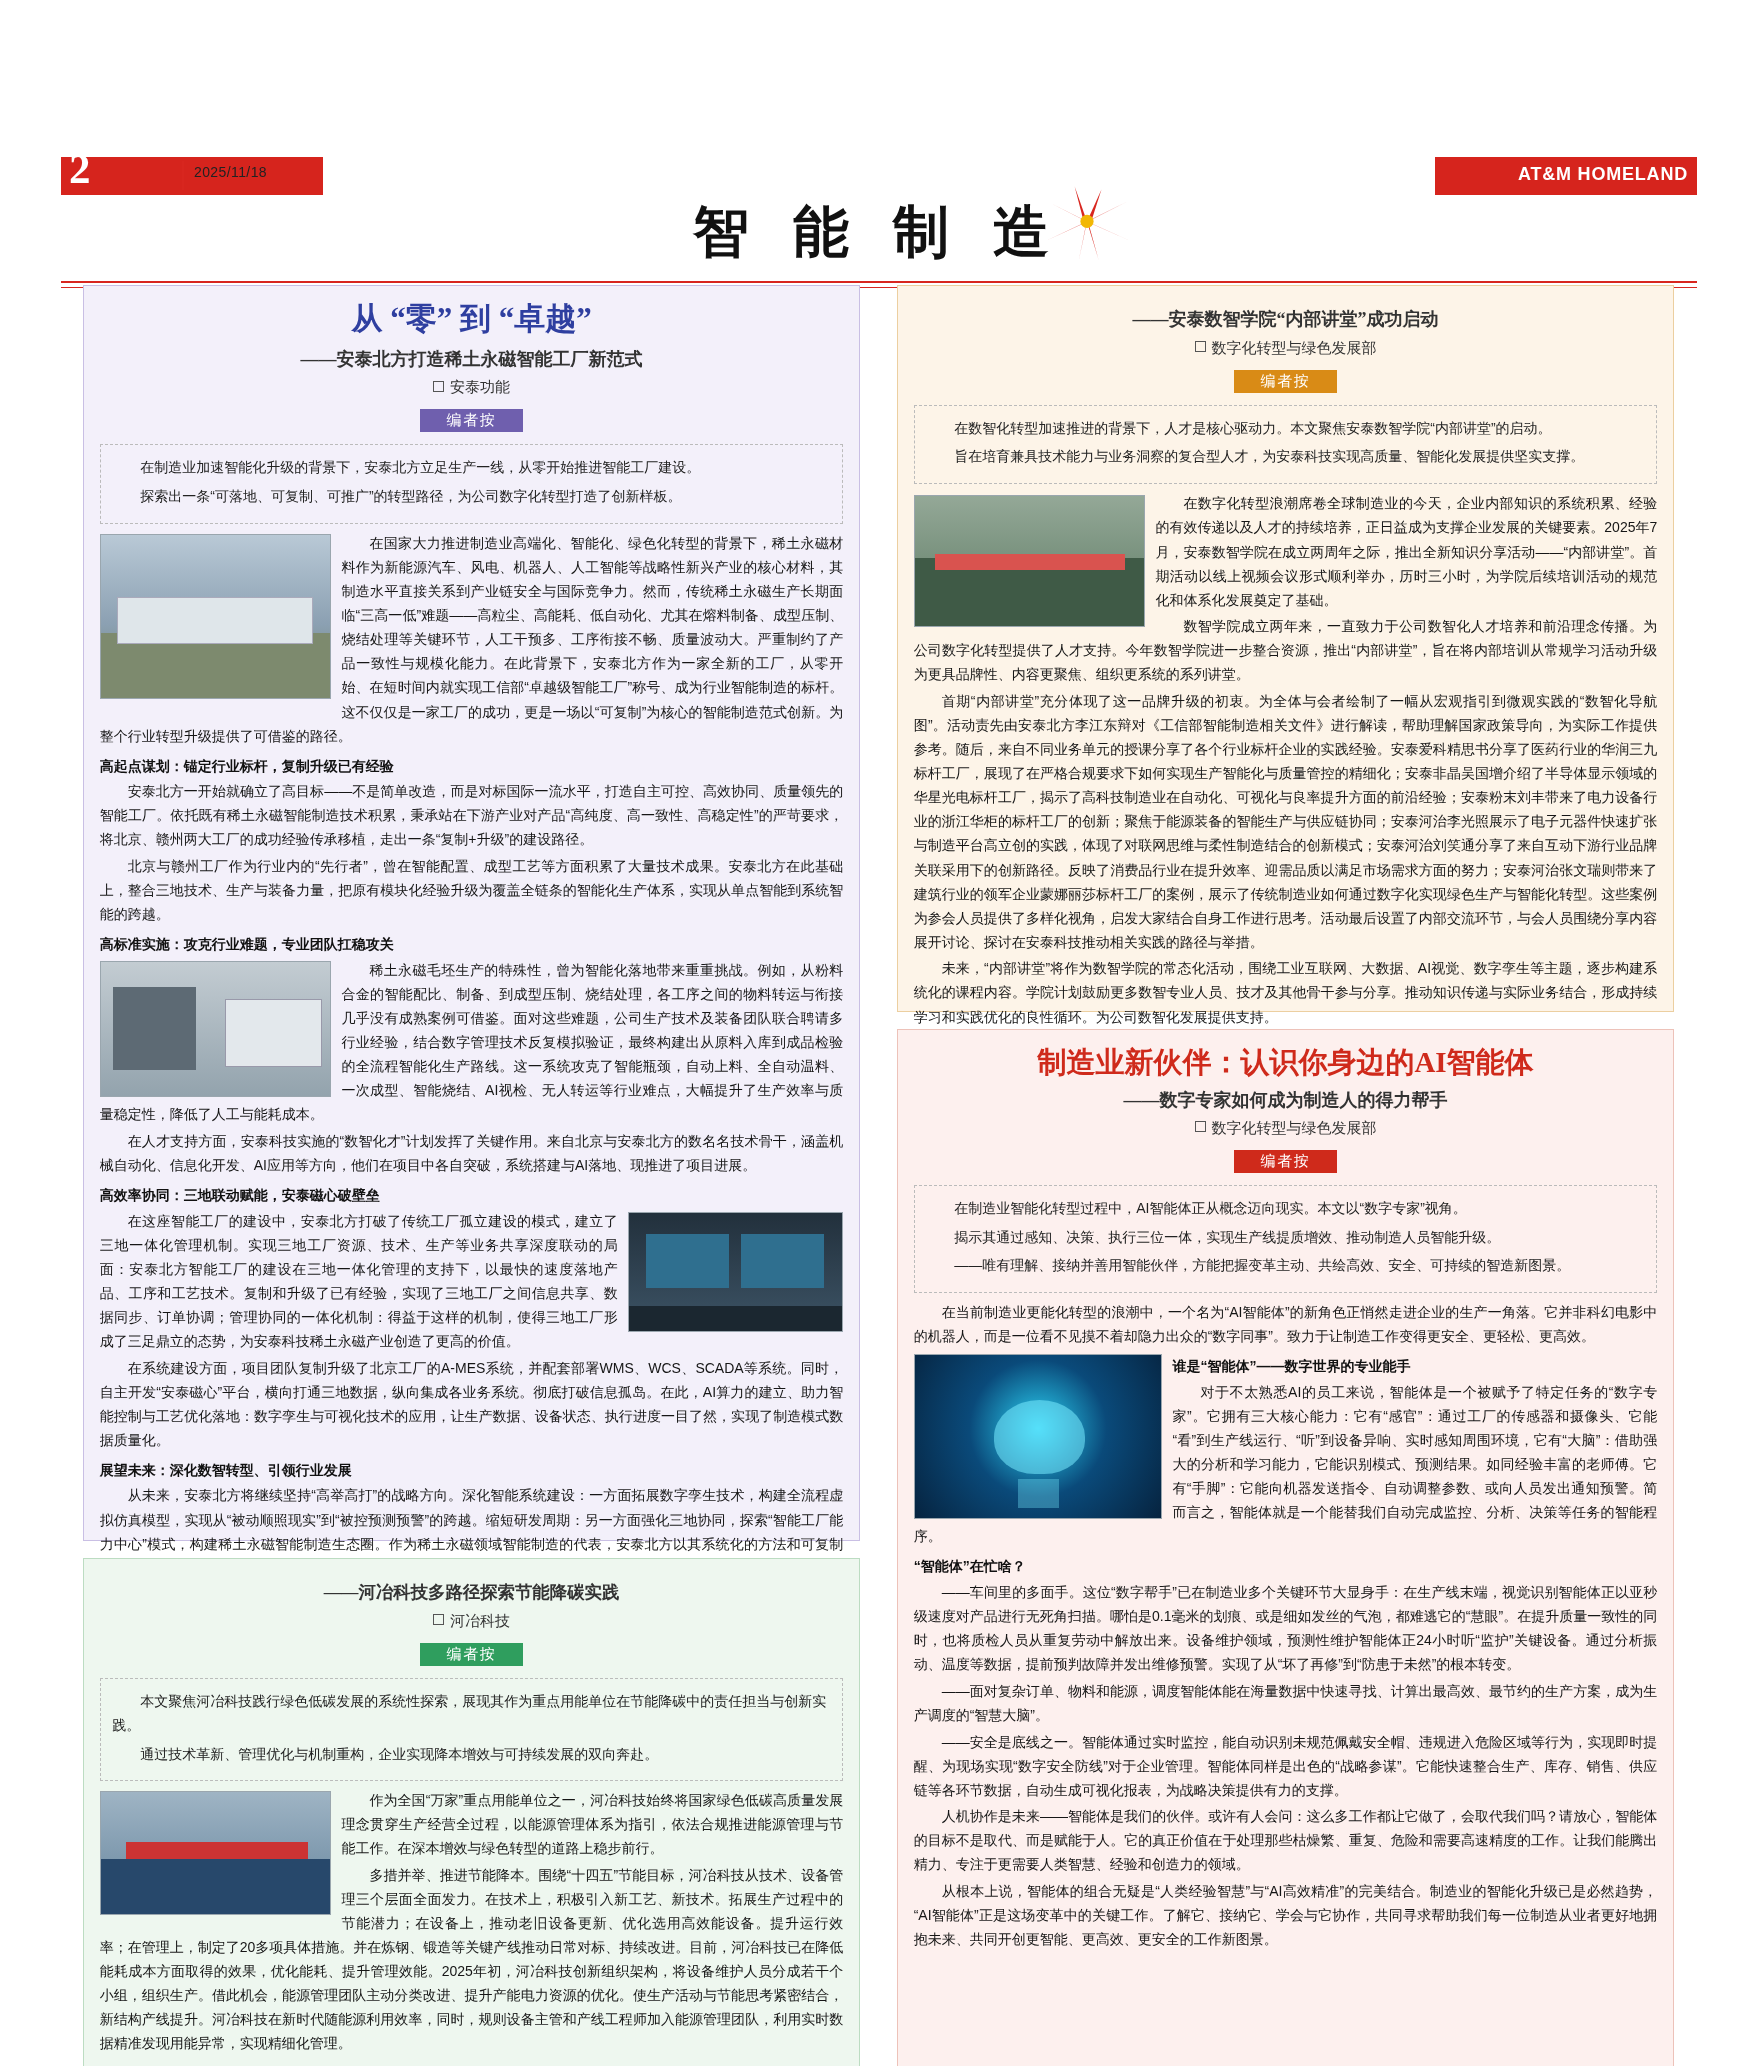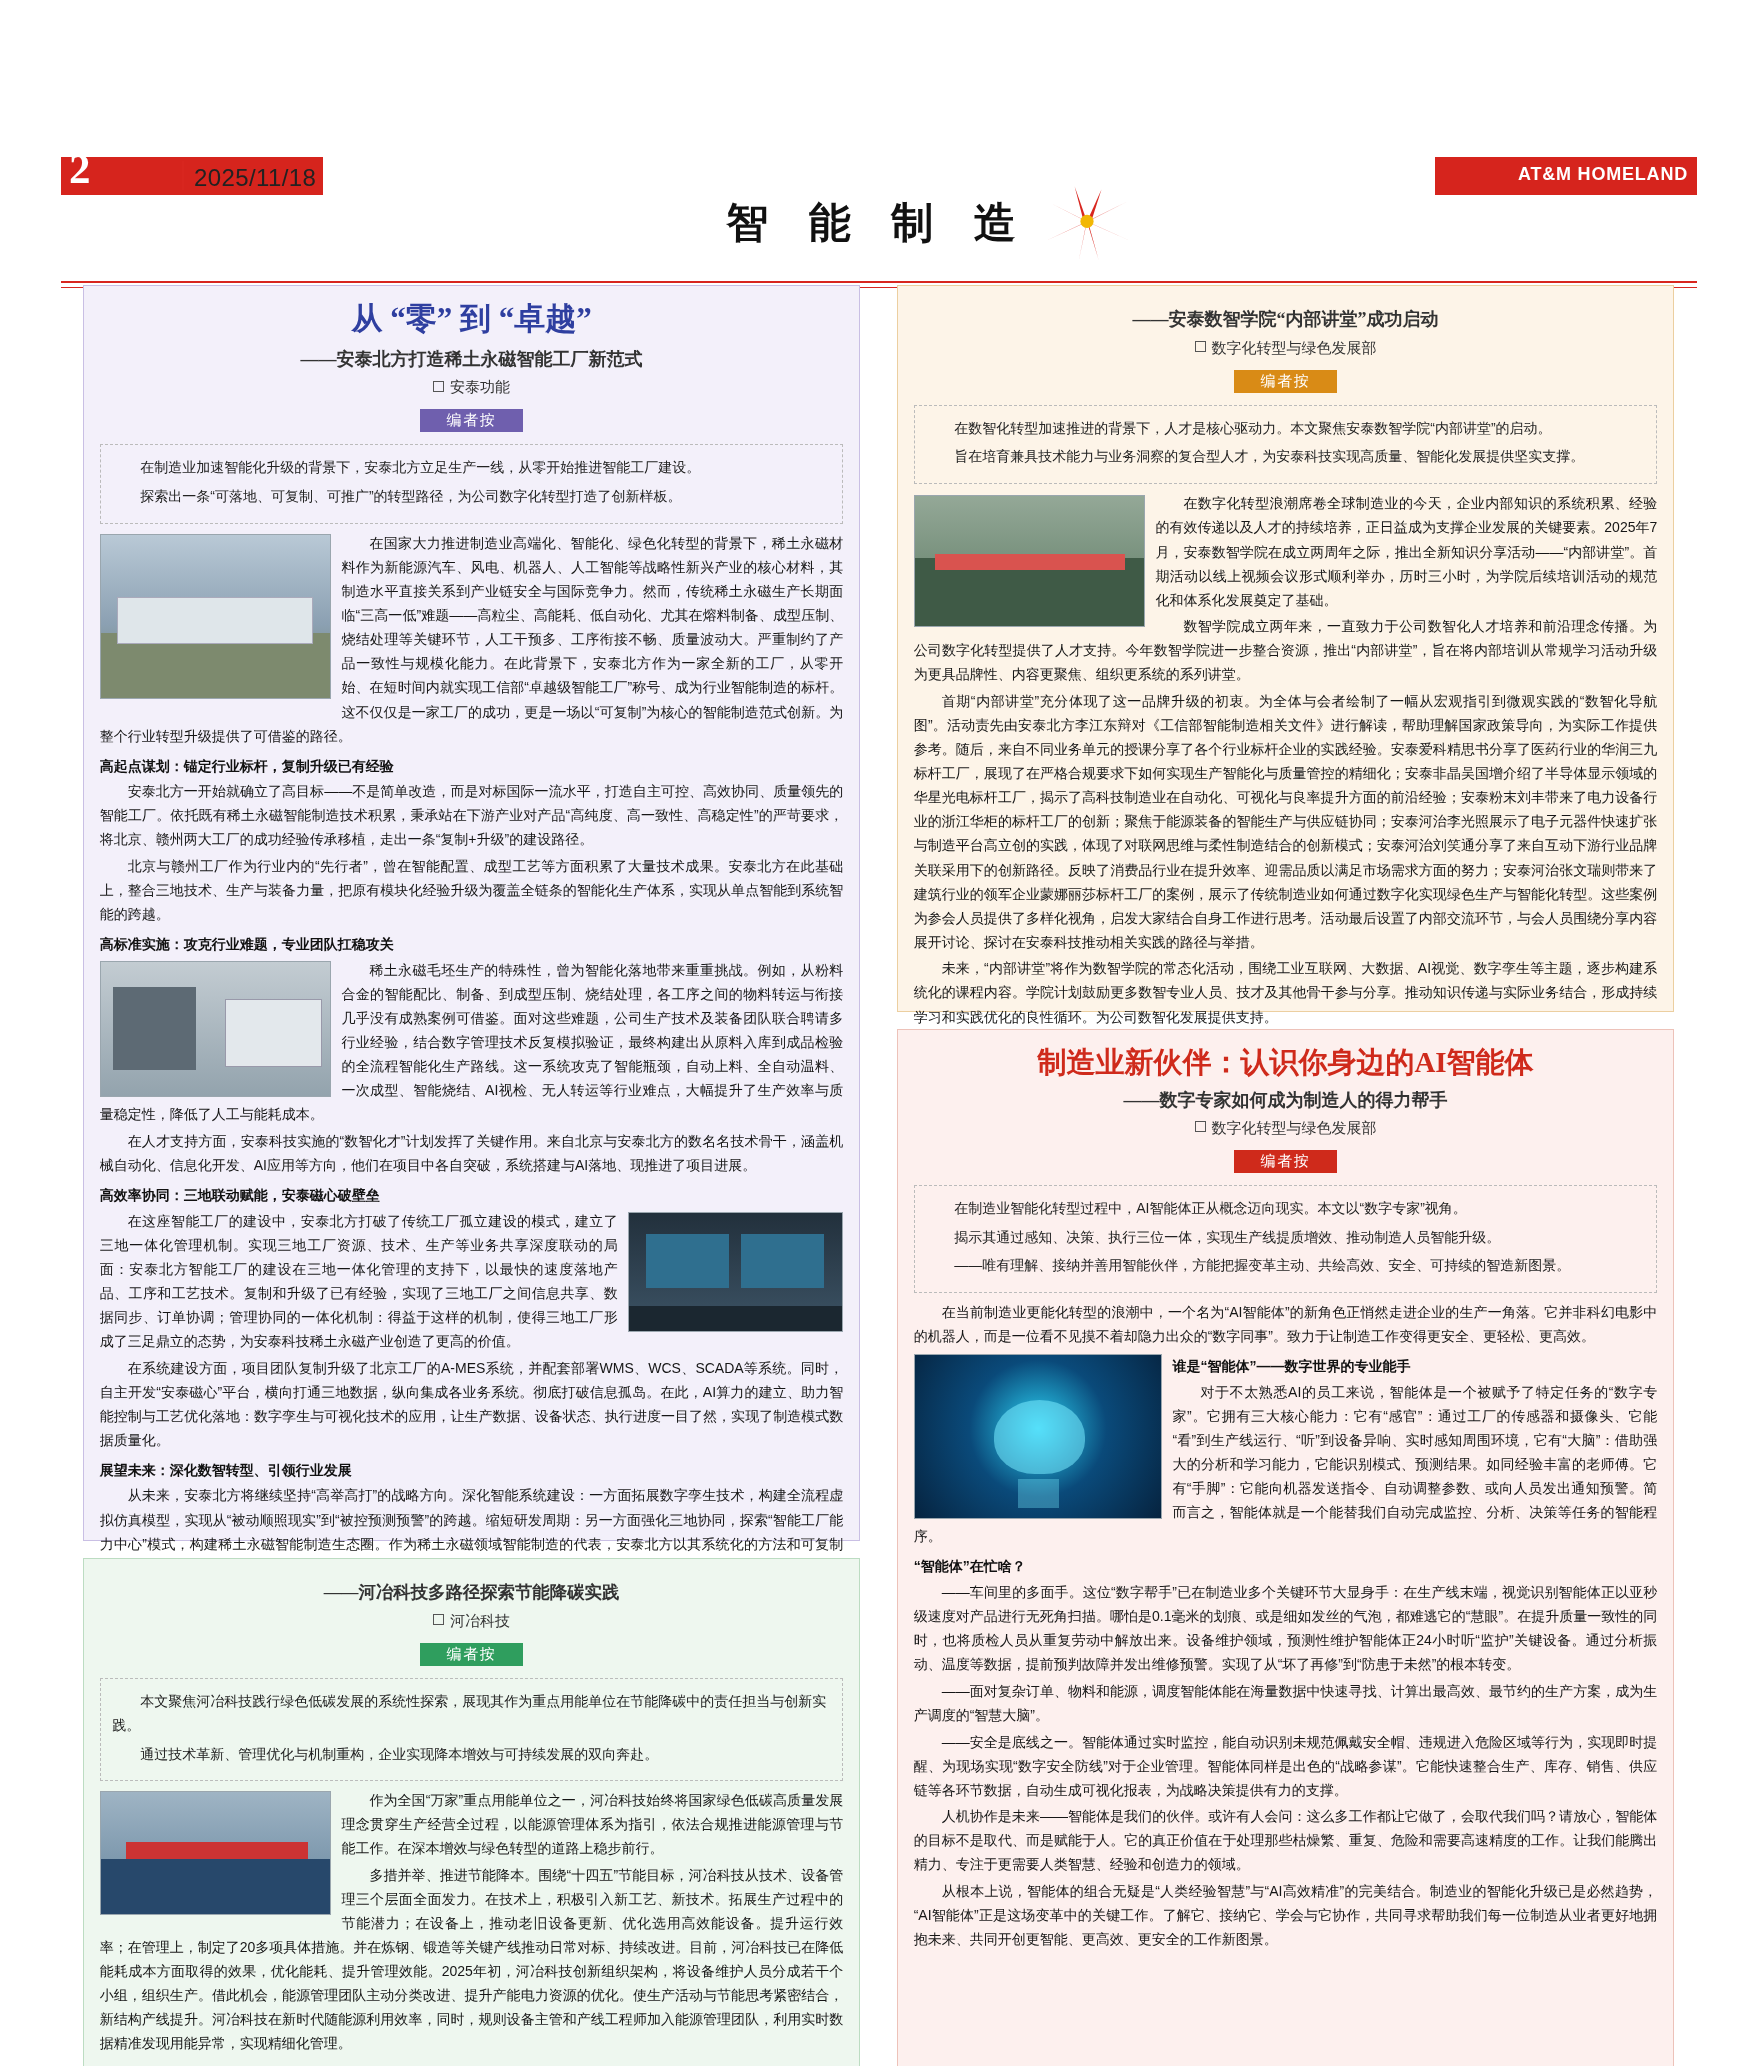--- a/index.html
+++ b/index.html
@@ -5,25 +5,25 @@
   html,body{margin:0;padding:0;background:#ffffff;}
   body{font-family:"Liberation Sans","DejaVu Sans",sans-serif;color:#1a1a1a;}
   .page{width:1757px;height:2551px;position:relative;background:#fff;box-sizing:border-box;}
 
   
   .masthead{position:absolute;left:0;top:157px;width:1757px;height:54px;}
   .mh-bar-inner{position:absolute;left:61px;top:0;width:1636px;height:38px;
       background:linear-gradient(90deg,#d6241d 0%,#d6241d 16%,#ffffff 16%,#ffffff 84%,#d6241d 84%,#d6241d 100%);}
   .mh-pagenum{position:absolute;left:69px;top:-19px;width:62px;height:62px;color:#ffffff;
       font-size:43px;font-weight:bold;font-family:"Liberation Serif",serif;line-height:62px;text-align:left;}
-  .mh-date{position:absolute;left:194px;top:7.4px;font-size:24px;color:#222;letter-spacing:0.4px;}
+  .mh-date{position:absolute;left:194px;top:7.4px;font-size:14px;color:#222;letter-spacing:0.4px;}
   .mh-date-rule{position:absolute;left:182px;top:4.1px;width:1.7px;height:29px;background:#d8261f;}
   .mh-right{position:absolute;right:69px;top:6.6px;font-size:18px;font-weight:bold;color:#ffffff;letter-spacing:0.8px;}
   .mh-title{position:absolute;left:0;top:38px;width:1757px;text-align:center;font-family:"Liberation Serif",serif;
-      font-size:42px;font-weight:bold;letter-spacing:15px;color:#111;}
+      font-size:56px;font-weight:bold;letter-spacing:15px;color:#111;}
   .mh-logo{position:absolute;left:1025px;top:25px;width:124px;height:83px;}
   .mh-rule1{position:absolute;left:61px;top:124px;width:1636px;height:2.1px;background:#d8261f;}
   .mh-rule2{position:absolute;left:61px;top:130px;width:1636px;height:0.8px;background:#d8261f;}
 
   
   .box{position:absolute;box-sizing:border-box;}
   .hl-purple{background:#f3f0fa;border:0.8px solid #c9bfe4;}
   .hl-orange{background:#fdf4e8;border:0.8px solid #eccfa0;}
   .hl-green{background:#eef7ef;border:0.8px solid #bcdcc2;}
   .hl-red{background:#fdf0ee;border:0.8px solid #edc2b9;}

